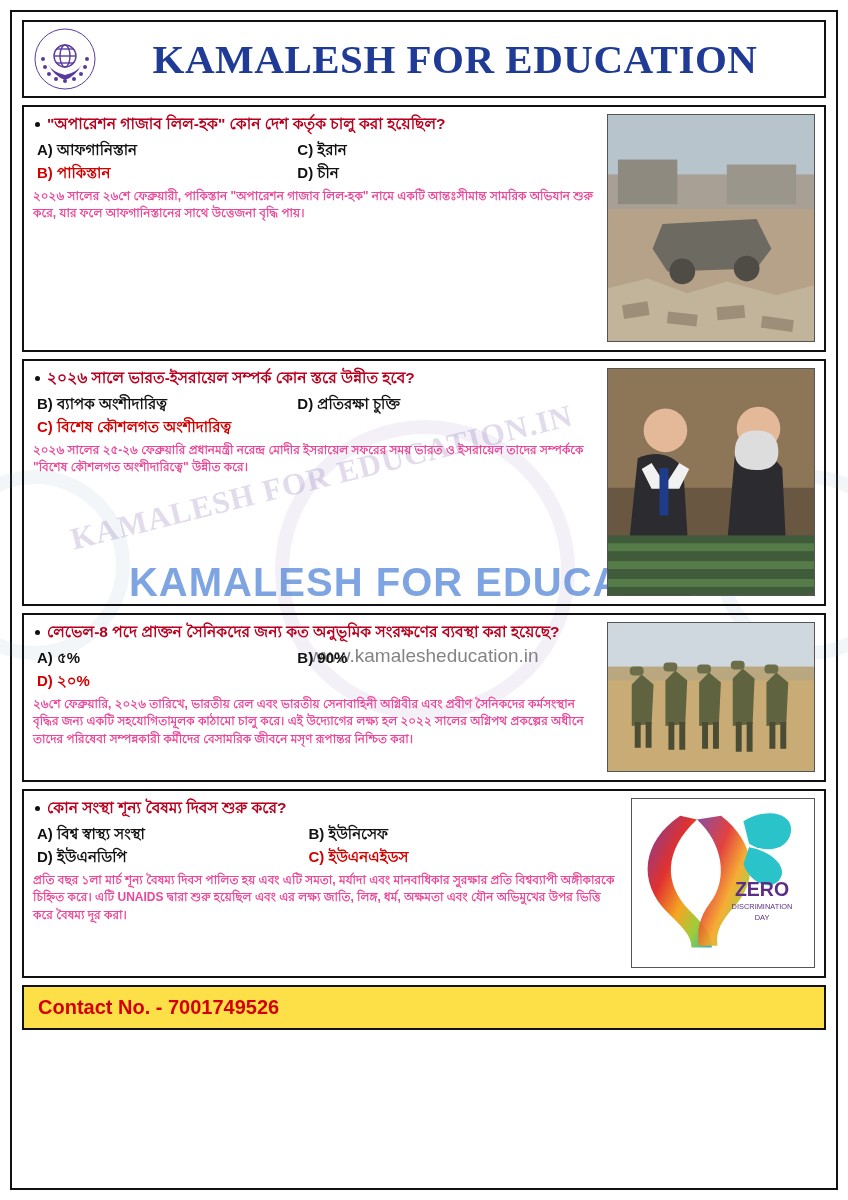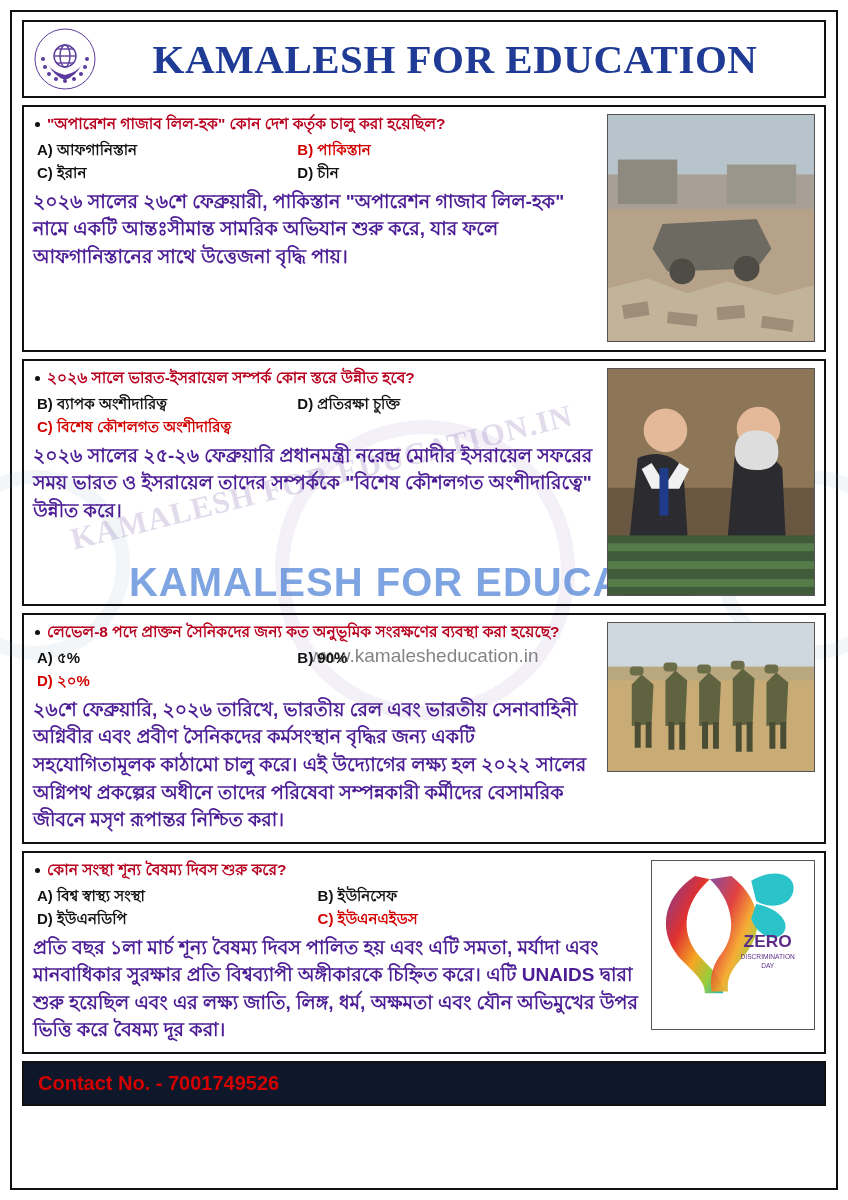--- a/index.html
+++ b/index.html
@@ -157,46 +157,46 @@
   }
   .opt {
     font-size: 15px;
     font-weight: bold;
     color: #111111;
     line-height: 1.3;
     padding-left: 4px;
   }
   .opt.correct { color: #d40000; }
   .explain {
-    font-size: 19px;
-    color: #4c1d95;
+    font-size: 12px;
+    color: #ec4899;
     line-height: 1.45;
     font-weight: 600;
   }
 
   
   .footer {
     position: relative;
     z-index: 4;
     border: 2px solid #111111;
-    background: #0f172a;
+    background: #fde047;
     padding: 9px 14px;
     flex: none;
   }
   .footer-text {
     font-size: 20px;
     font-weight: bold;
     color: #d40000;
   }
 
   
   .ph1 { width: 208px; height: 228px; background: linear-gradient(#9fb6c8 0%, #b9c6cc 38%, #caa98b 60%, #a9917a 100%); }
   .ph2 { width: 208px; height: 228px; background: linear-gradient(#6d5a4a 0%, #8d7a63 45%, #4a3f35 100%); }
   .ph3 { width: 208px; height: 150px; background: linear-gradient(#cfd7dd 0%, #d8c79c 55%, #c3a874 100%); }
-  .ph4 { width: 164px; height: 170px; background: #ffffff; }
+  .ph4 { width: 184px; height: 170px; background: #ffffff; }
   .photo-inner { position: absolute; inset: 0; }
 </style>
 </head>
 <body>
 
 <div class="page">
   <div class="page-frame"></div>
 
   <div class="wm-layer">
     <div class="wm-circle wm-c1"></div>
@@ -235,22 +235,22 @@
         </svg>
       </div>
       <div class="brand">KAMALESH FOR EDUCATION</div>
     </div>
 
     <div class="qblock">
       <div class="qleft">
         <div class="question">"অপারেশন গাজাব লিল-হক" কোন দেশ কর্তৃক চালু করা হয়েছিল?</div>
         <div class="options">
           <div class="opt">A) আফগানিস্তান</div>
+          <div class="opt">C) ইরান</div>
           <div class="opt correct">B) পাকিস্তান</div>
-          <div class="opt">C) ইরান</div>
           <div class="opt">D) চীন</div>
         </div>
         <div class="explain">২০২৬ সালের ২৬শে ফেব্রুয়ারী, পাকিস্তান "অপারেশন গাজাব লিল-হক" নামে একটি আন্তঃসীমান্ত সামরিক অভিযান শুরু করে, যার ফলে আফগানিস্তানের সাথে উত্তেজনা বৃদ্ধি পায়।</div>
       </div>
       <div class="qright">
         <div class="photo ph1">
           <svg class="photo-inner" viewBox="0 0 208 228" preserveAspectRatio="none">
             <rect x="0" y="0" width="208" height="95" fill="#b7c4cc"></rect>
             <rect x="0" y="60" width="208" height="40" fill="#a8a095"></rect>
             <rect x="10" y="45" width="60" height="45" fill="#8e8a80"></rect>

